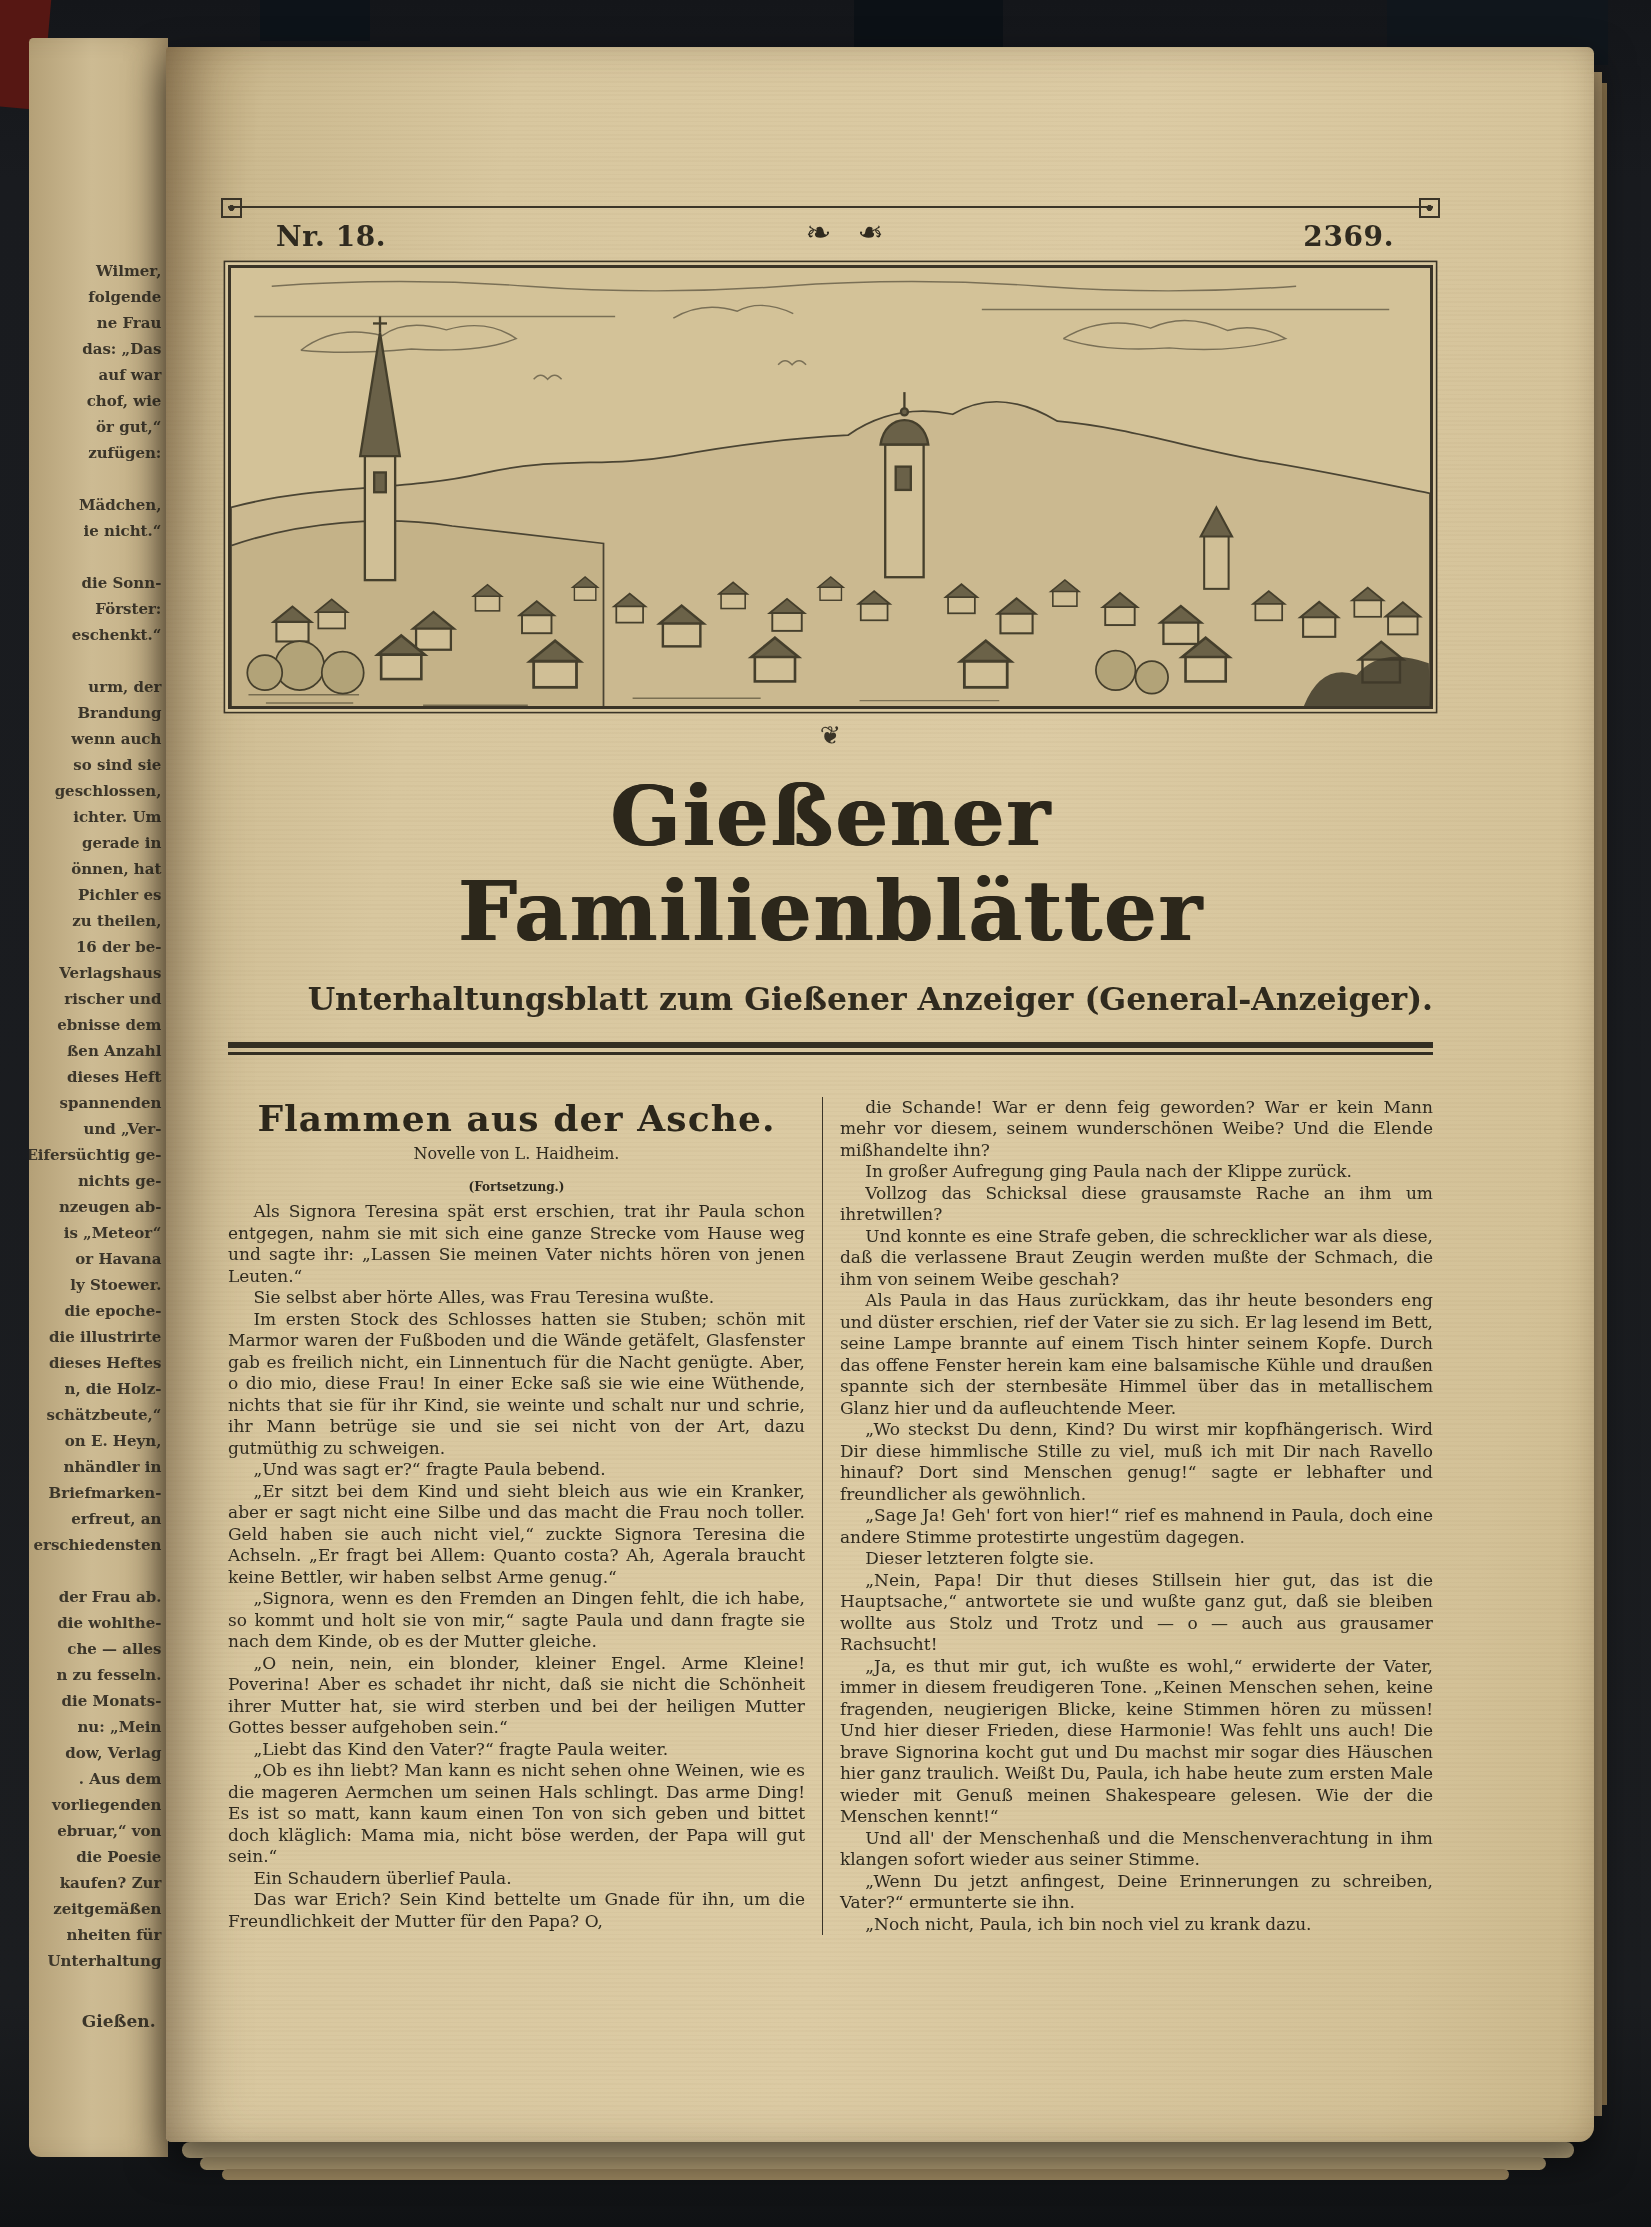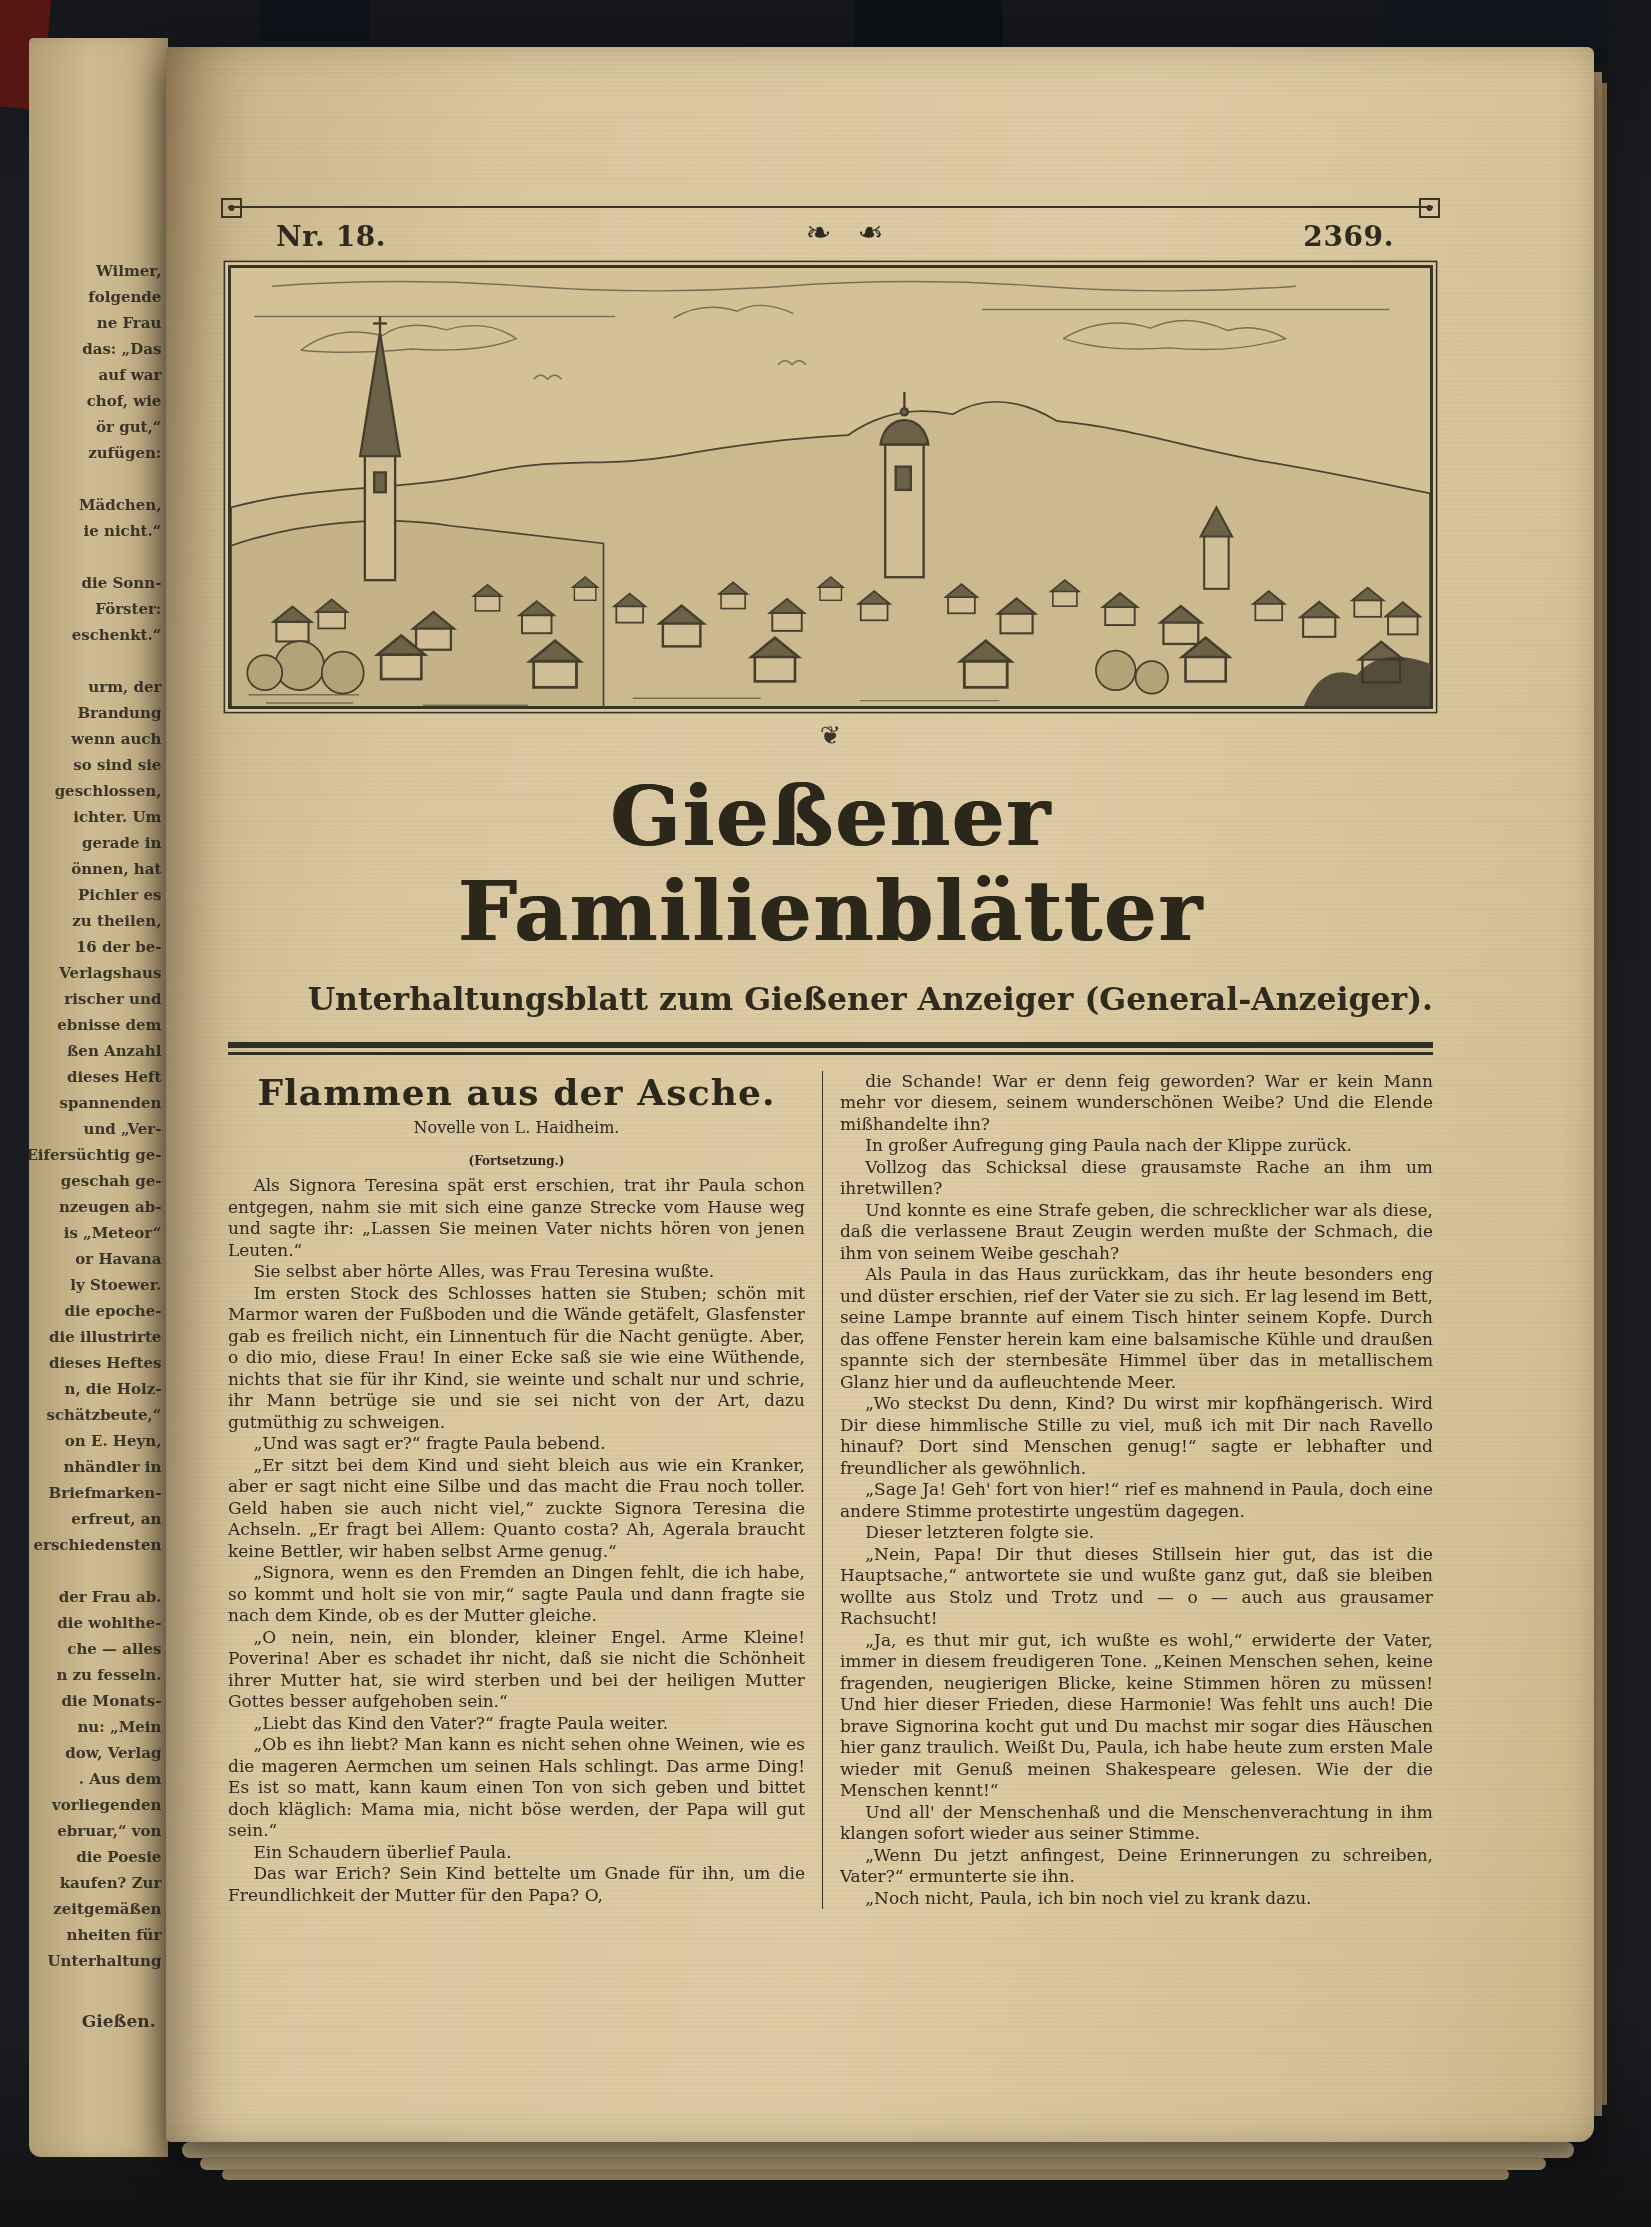--- a/index.html
+++ b/index.html
@@ -60,21 +60,21 @@
   
   .masthead-title{margin:19px 0 0;text-align:center;font-size:83px;line-height:1.15;
     font-weight:700;letter-spacing:1.7px;color:#2c271b;
     text-shadow:1.1px 0 0 #2c271b;}
   .masthead-subtitle{margin-top:20px;text-align:right;font-size:31.5px;font-weight:700;color:#2f2a1e;}
   .double-rule{margin-top:25.4px;}
   .rule-thick{height:6px;background:#332e22;}
   .rule-thin{height:2.2px;background:#332e22;margin-top:4.4px;}
 
   
-  .columns{margin-top:16px;display:flex;align-items:stretch;}
+  .columns{margin-top:42px;display:flex;align-items:stretch;}
   .col-left{width:577px;}
   .col-divider{width:1.7px;background:#3a3429;margin:0 16.6px;}
   .col-right{flex:1;}
   .article-title{margin:0 0 5.5px;text-align:center;font-size:36px;font-weight:700;
     letter-spacing:1.1px;color:#2c271b;}
   .article-byline{text-align:center;font-size:16px;margin-bottom:16.6px;}
   .article-continuation{text-align:center;font-size:12px;font-weight:700;margin-bottom:7.7px;}
   .para{margin:0;text-indent:25.4px;text-align:justify;font-size:17px;line-height:21.5px;}
 </style>
 </head>
@@ -117,21 +117,21 @@
         <div class="fragment-line">zu theilen,</div>
         <div class="fragment-line">16 der be-</div>
         <div class="fragment-line">Verlagshaus</div>
         <div class="fragment-line">rischer und</div>
         <div class="fragment-line">ebnisse dem</div>
         <div class="fragment-line">ßen Anzahl</div>
         <div class="fragment-line">dieses Heft</div>
         <div class="fragment-line">spannenden</div>
         <div class="fragment-line">und „Ver-</div>
         <div class="fragment-line">Eifersüchtig ge-</div>
-        <div class="fragment-line">geschah ge-</div>
+        <div class="fragment-line">nichts ge-</div>
         <div class="fragment-line">nzeugen ab-</div>
         <div class="fragment-line">is „Meteor“</div>
         <div class="fragment-line">or Havana</div>
         <div class="fragment-line">ly Stoewer.</div>
         <div class="fragment-line">die epoche-</div>
         <div class="fragment-line">die illustrirte</div>
         <div class="fragment-line">dieses Heftes</div>
         <div class="fragment-line">n, die Holz-</div>
         <div class="fragment-line">schätzbeute,“</div>
         <div class="fragment-line">on E. Heyn,</div>

